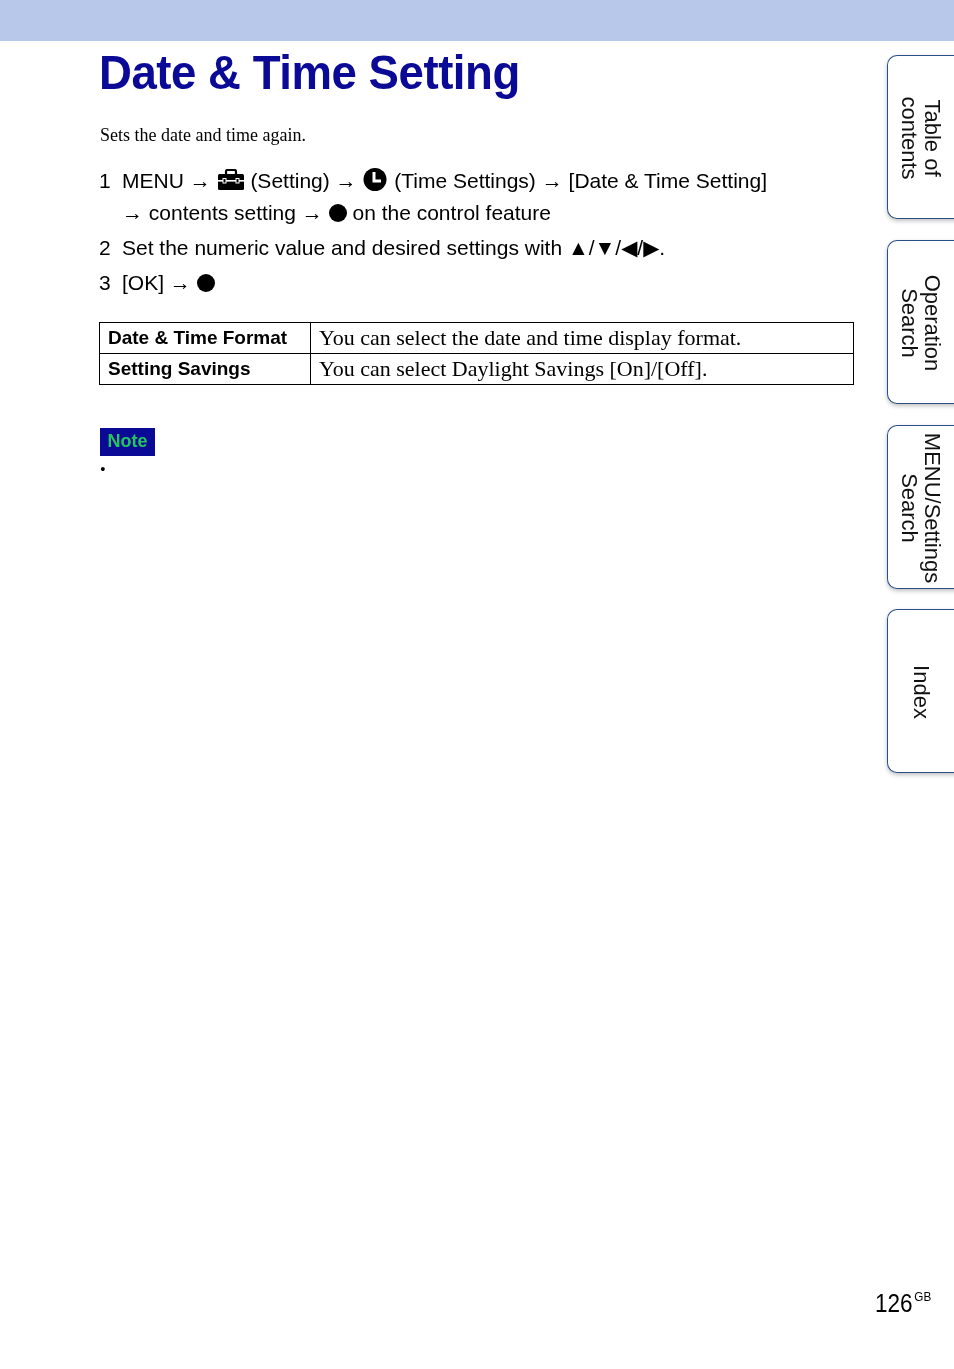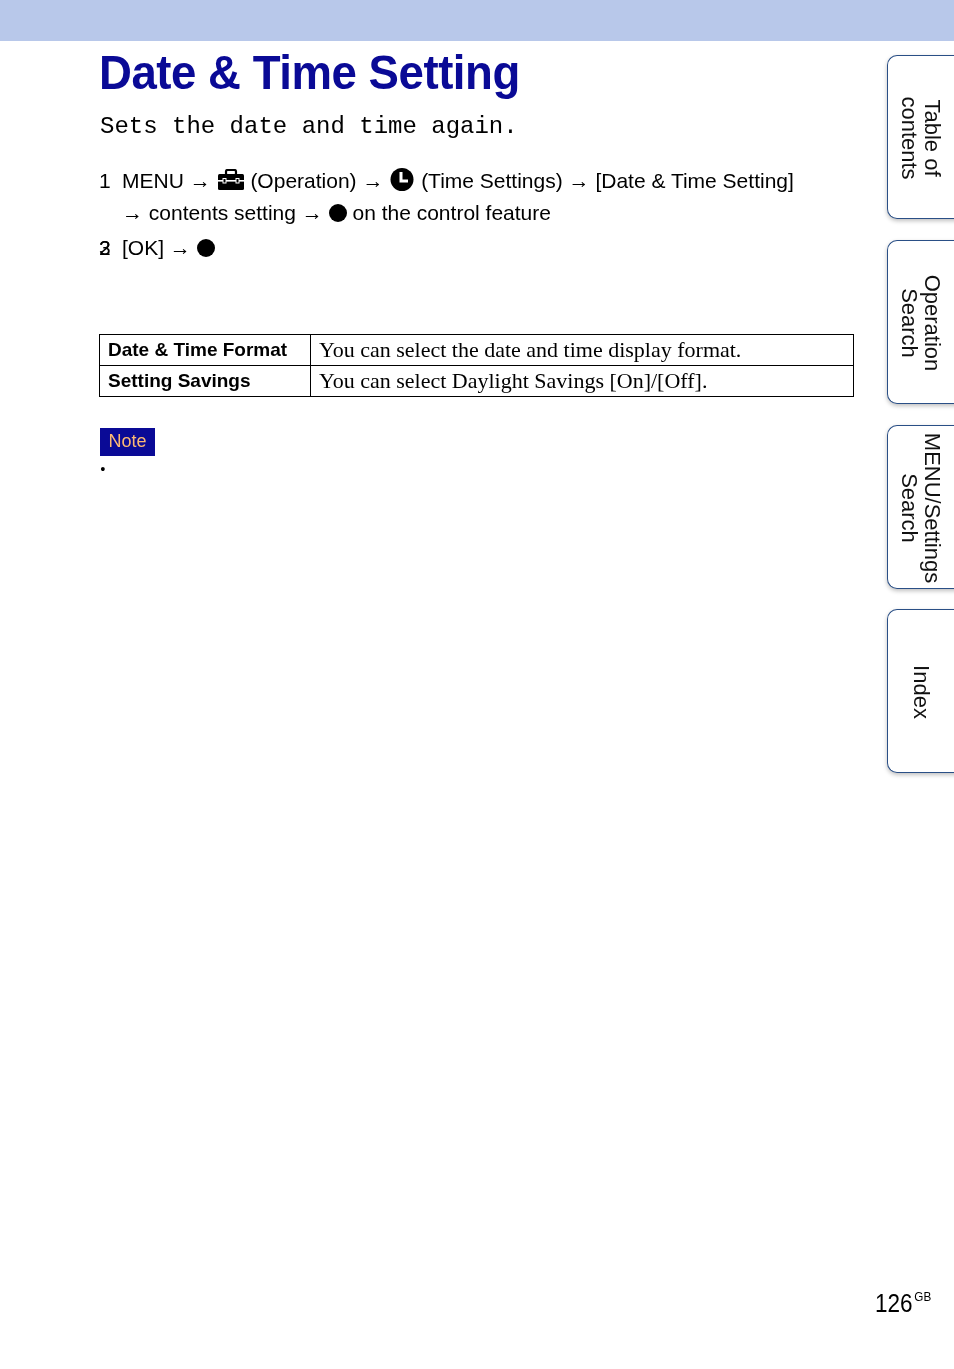--- a/index.html
+++ b/index.html
@@ -9,41 +9,41 @@
     font-family: "Liberation Sans", sans-serif;
   }
   .top-band { position: absolute; left: 0; top: 0; width: 954px; height: 41px; background: #b8c8ea; }
   .page-title {
     position: absolute; left: 99px; top: 42px; margin: 0;
     font-family: "Liberation Sans", sans-serif; font-weight: bold;
     font-size: 49px; color: #0a0a96; letter-spacing: -0.5px; line-height: 60px;
     transform: scaleX(0.93); transform-origin: left top;
   }
   .intro {
-    position: absolute; left: 100px; top: 113px;
-    font-family: Liberation Mono, monospace; font-size: 24px;
+    position: absolute; left: 100px; top: 125px;
+    font-family: Liberation Serif, serif; font-size: 18px;
   }
   .steps { position: absolute; left: 99px; top: 166px; width: 760px; font-size: 21px; }
   .step { position: relative; padding-left: 23px; line-height: 29px; }
   .step .num { position: absolute; left: 0; top: 0; }
   .step1 { margin-bottom: 6px; }
   .step2 { margin-bottom: 6px; }
   .arrow { display: inline-block; }
   .icon-inline { display: inline-block; vertical-align: -3px; }
   .dot { display: inline-block; width: 18px; height: 18px; border-radius: 50%; background: #000; vertical-align: -2px; }
   table.settings {
-    position: absolute; left: 99px; top: 334px; width: 755px;
+    position: absolute; left: 99px; top: 322px; width: 755px;
     border-collapse: collapse; border: 1.5px solid #000;
   }
   table.settings td { border: 1px solid #000; height: 30px; padding: 0 8px; }
   table.settings td.name { width: 194px; font-weight: bold; font-size: 19px; }
   table.settings td.desc { font-family: "Liberation Serif", serif; font-size: 22px; }
   .note-badge {
     position: absolute; left: 100px; top: 428px; width: 55px; height: 28px;
-    background: #0a0a96; color: #fdba74; font-weight: normal; font-size: 18px;
+    background: #0a0a96; color: #22c55e; font-weight: bold; font-size: 18px;
     text-align: center; line-height: 27px;
   }
   .note-list {
     position: absolute; left: 100px; top: 459px; width: 730px;
     font-family: "Liberation Serif", serif; font-size: 16.3px; line-height: 21.5px;
     margin: 0; padding: 0; list-style: none;
   }
   .note-list li { position: relative; padding-left: 16px; }
   .note-list li .bullet { position: absolute; left: 0; top: 0; }
   .side-tab {
@@ -75,39 +75,40 @@
     <span class="arrow">→</span>
     <span class="icon-inline">
       <svg width="28" height="22" viewBox="0 0 28 22">
           <rect x="9" y="1" width="10" height="5" rx="1.5" fill="none" stroke="#000" stroke-width="2.2"></rect>
           <rect x="1" y="5" width="26" height="16" rx="1.5" fill="#000"></rect>
           <rect x="1" y="11" width="26" height="1.6" fill="#fff"></rect>
           <rect x="6" y="9.5" width="3" height="4.5" fill="#000" stroke="#fff" stroke-width="1"></rect>
           <rect x="19" y="9.5" width="3" height="4.5" fill="#000" stroke="#fff" stroke-width="1"></rect>
         </svg>
     </span>
-    <span>(Operation)</span>
+    <span>(Setting)</span>
     <span class="arrow">→</span>
     <span class="icon-inline">
       <svg width="26" height="24" viewBox="0 0 26 24">
           <circle cx="13" cy="12.5" r="11.5" fill="#000"></circle>
           <path d="M12 5 V14 H19" fill="none" stroke="#fff" stroke-width="3"></path>
         </svg>
     </span>
     <span>(Time Settings)</span>
     <span class="arrow">→</span>
     <span>[Date &amp; Time Setting]</span><br>
     <span class="arrow">→</span>
     <span>contents setting</span>
     <span class="arrow">→</span>
     <span class="dot"></span>
     <span>on the control feature</span>
   </div>
   <div class="step step2">
     <span class="num">2</span>
+    <span>Set the numeric value and desired settings with ▲/▼/◀/▶.</span>
   </div>
   <div class="step step3">
     <span class="num">3</span>
     <span>[OK]</span>
     <span class="arrow">→</span>
     <span class="dot"></span>
   </div>
 </div>
 
 <table class="settings">

